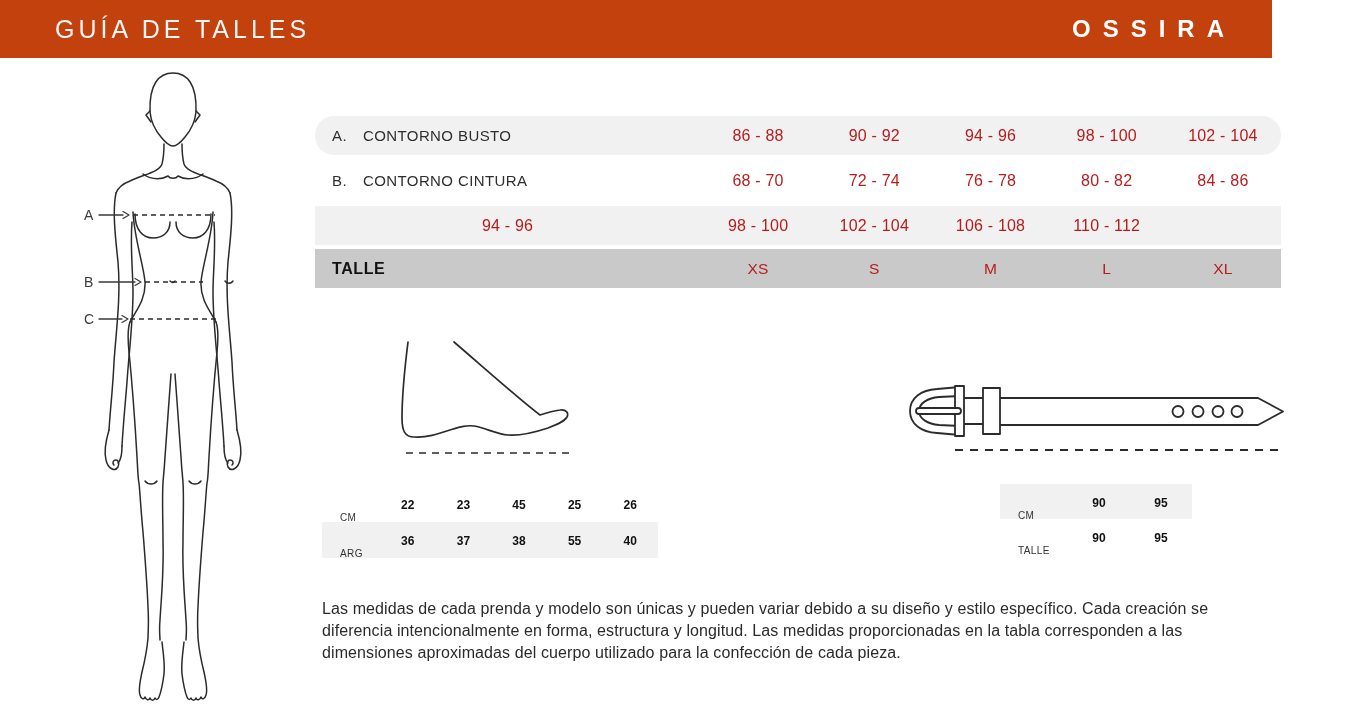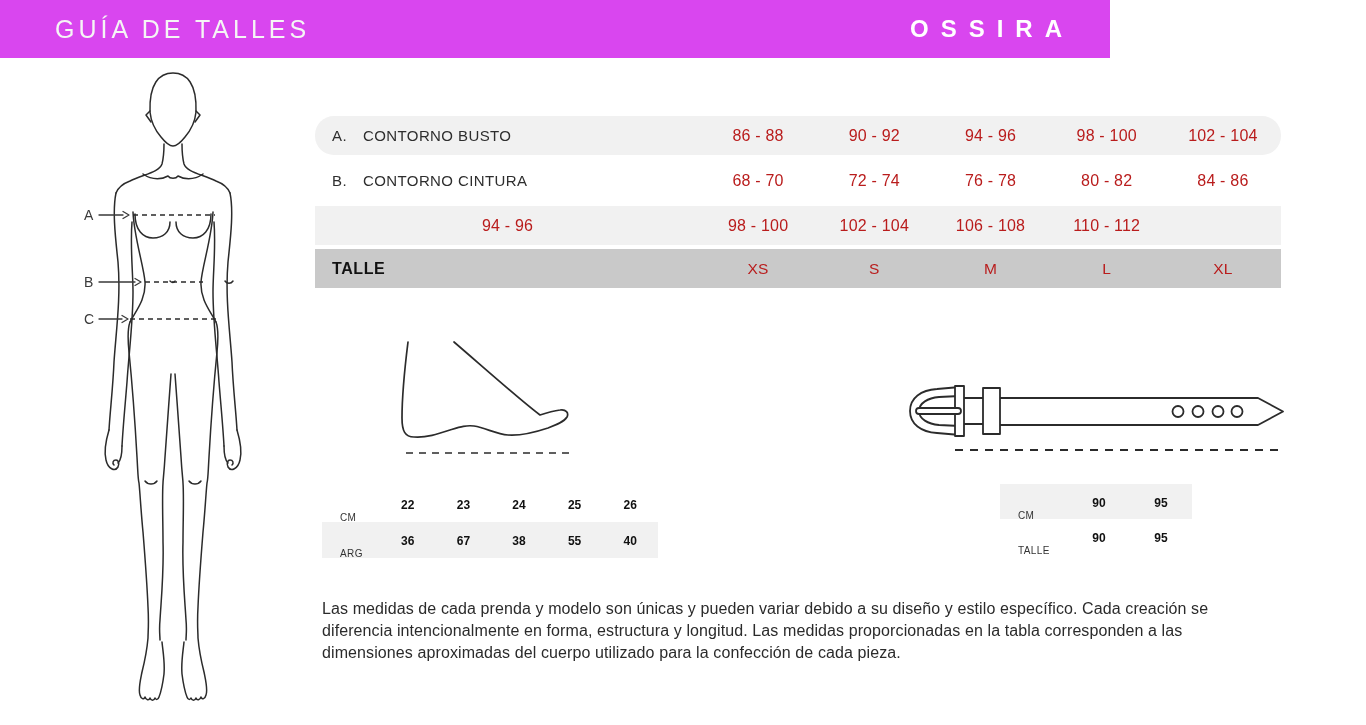--- a/index.html
+++ b/index.html
@@ -3,22 +3,22 @@
 <meta charset="utf-8">
 <style>
   html,body { margin:0; padding:0; background:#ffffff; }
   .canvas {
     position:relative; width:1366px; height:725px; background:#ffffff;
     font-family:"Liberation Sans", sans-serif; overflow:hidden; color:#1d1d1d;
   }
 
   
   .topbar {
-    position:absolute; left:0; top:0; width:1110px; height:58px;
-    background:#d946ef; display:flex; align-items:center; justify-content:space-between;
+    position:absolute; left:0; top:0; width:1272px; height:58px;
+    background:#c2410c; display:flex; align-items:center; justify-content:space-between;
   }
   .page-title {
     margin-left:55px; color:#f5f5f5; font-size:25px; font-weight:400;
     letter-spacing:4px; white-space:nowrap;
   }
   .brand-logo {
     margin-right:36px; color:#ffffff; font-size:24px; font-weight:700;
     letter-spacing:12px; white-space:nowrap;
   }
 
@@ -164,28 +164,28 @@
   <svg class="fig-svg" style="left:398px; top:336px;" width="180" height="125" viewBox="0 0 180 125">
     <path fill="none" stroke="#2b2b2b" stroke-width="1.7" stroke-linecap="round" stroke-linejoin="round" d="M 10,6 C 7,30 4,60 4,82 C 4,95 7,101 16,101 C 28,102 40,98 52,94 C 62,91 68,89 76,90 C 88,92 98,98 110,99 C 124,100 138,96 150,92 C 158,89 166,86 169,81 C 171,77 168,73 162,74 C 154,75 148,77 142,79 C 122,64 84,30 56,6"></path>
     <path fill="none" stroke="#2b2b2b" stroke-width="1.7" stroke-dasharray="7 6" d="M 8,117 L 172,117"></path>
   </svg>
 
   <div>
     <div class="s-row shoe-row" style="top:486px;">
       <div class="s-label">CM</div>
       <div class="s-val">22</div>
       <div class="s-val">23</div>
-      <div class="s-val">24</div>
+      <div class="s-val">45</div>
       <div class="s-val">25</div>
       <div class="s-val">26</div>
     </div>
     <div class="s-row shoe-row gray" style="top:522px;">
       <div class="s-label">ARG</div>
       <div class="s-val">36</div>
-      <div class="s-val">67</div>
+      <div class="s-val">37</div>
       <div class="s-val">38</div>
       <div class="s-val">55</div>
       <div class="s-val">40</div>
     </div>
   </div>
 
   <svg class="fig-svg" style="left:903px; top:382px;" width="382" height="72" viewBox="0 0 382 72">
     <g fill="none" stroke="#2b2b2b" stroke-width="1.8" stroke-linecap="round" stroke-linejoin="round">
 
       <path d="M 61,16 L 80,16 M 61,42 L 80,42"></path>

